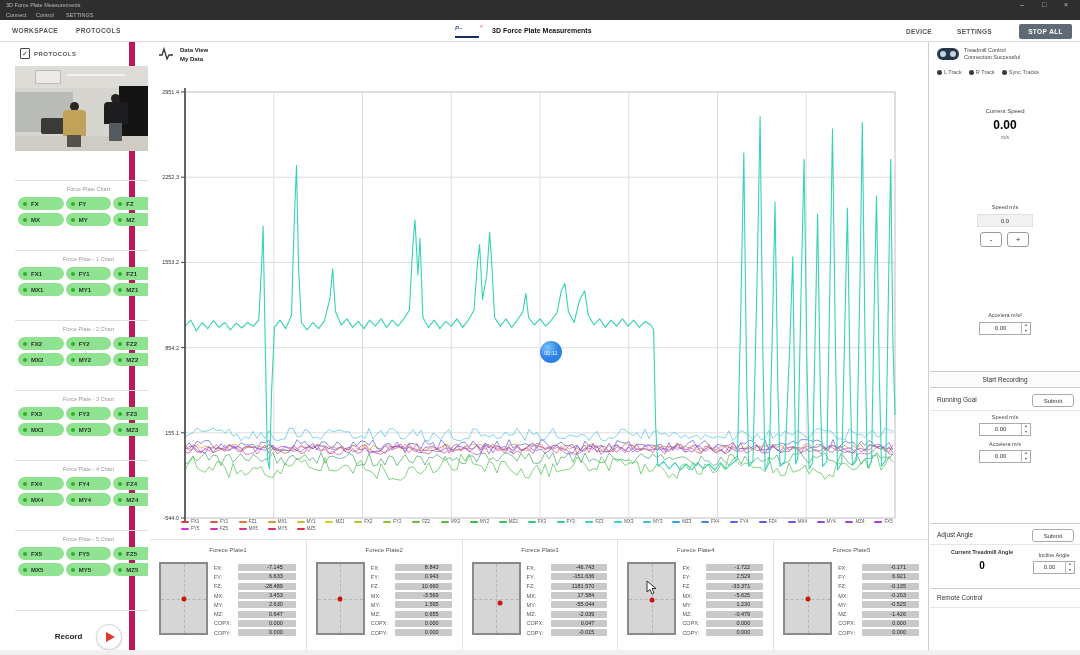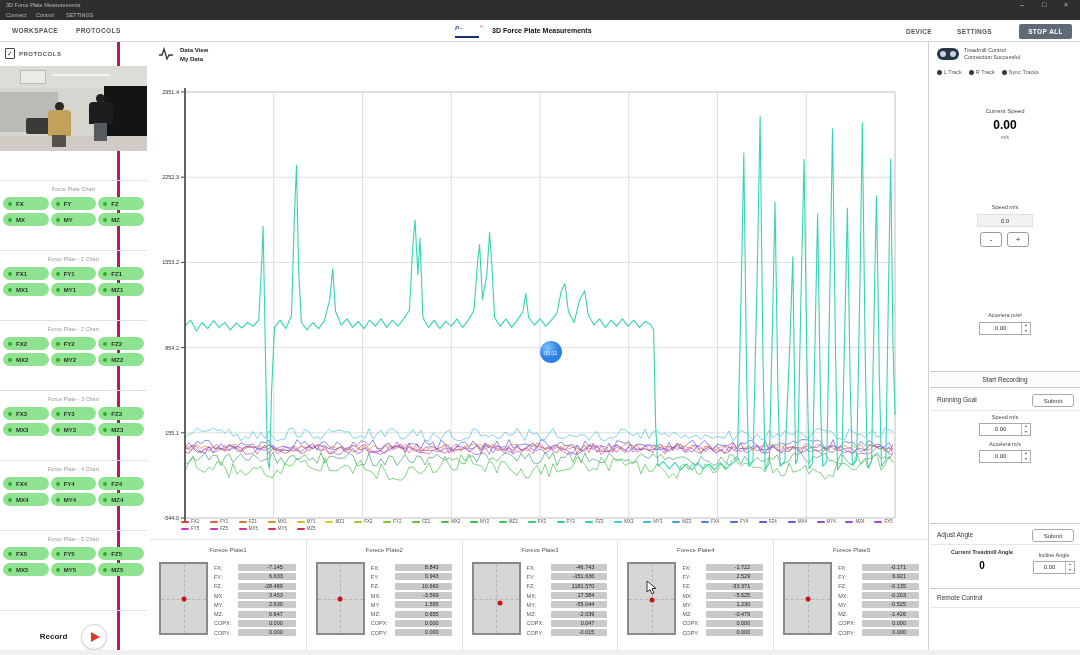--- a/index.html
+++ b/index.html
@@ -18,21 +18,21 @@
   .tab { position:absolute; top:7px; font-size:6.5px; font-weight:700; color:#555; letter-spacing:.4px; }
   #brand-logo { position:absolute; left:455px; top:5px; width:24px; height:13px; border-bottom:2px solid #1a2e66; }
   #brand-logo .p1 { font-size:6px; font-style:italic; font-weight:700; color:#3a4fae; line-height:7px; }
   #brand-logo .p2 { position:absolute; right:-4px; top:-1px; color:#c03; font-size:4px; }
   #brand-title { position:absolute; left:492px; top:7px; font-size:7px; font-weight:700; color:#111; }
   .topright { position:absolute; top:8px; font-size:6.5px; font-weight:600; color:#555; letter-spacing:.3px; }
   #stop-all { position:absolute; right:8px; top:4px; background:#5e6a76; color:#fff; font-size:6.5px;
     font-weight:700; padding:4px 9px; border-radius:2px; letter-spacing:.4px; }
 
   
-  #sidebar { left:0; top:42px; width:120px; height:613px; background:#fff; border-right:3px solid #be185d; }
+  #sidebar { left:15px; top:42px; width:120px; height:613px; background:#fff; border-right:6px solid #be185d; }
   #protocols-hdr { position:absolute; left:5px; top:6px; display:flex; align-items:center; gap:4px; }
   #protocols-hdr .ic { width:10px; height:11px; border:1px solid #444; border-radius:1px; font-size:7px;
     line-height:10px; text-align:center; color:#333; background:#fff; }
   #protocols-hdr .tx { font-size:6px; font-weight:600; color:#555; letter-spacing:.5px; }
 
   #camera { position:absolute; left:0; top:24px; width:147px; height:85px; background:#c9c7c2; overflow:hidden; }
   #camera .ceiling { position:absolute; left:0; top:0; width:147px; height:22px; background:#dedcd7; }
   #camera .vent { position:absolute; left:20px; top:4px; width:26px; height:14px; background:#eceae6; border:1px solid #bdbbb6; }
   #camera .lamp { position:absolute; left:52px; top:8px; width:58px; height:2px; background:#f4f3ef; }
   #camera .wall { position:absolute; left:0; top:22px; width:147px; height:48px; background:#d7d5d0; }

